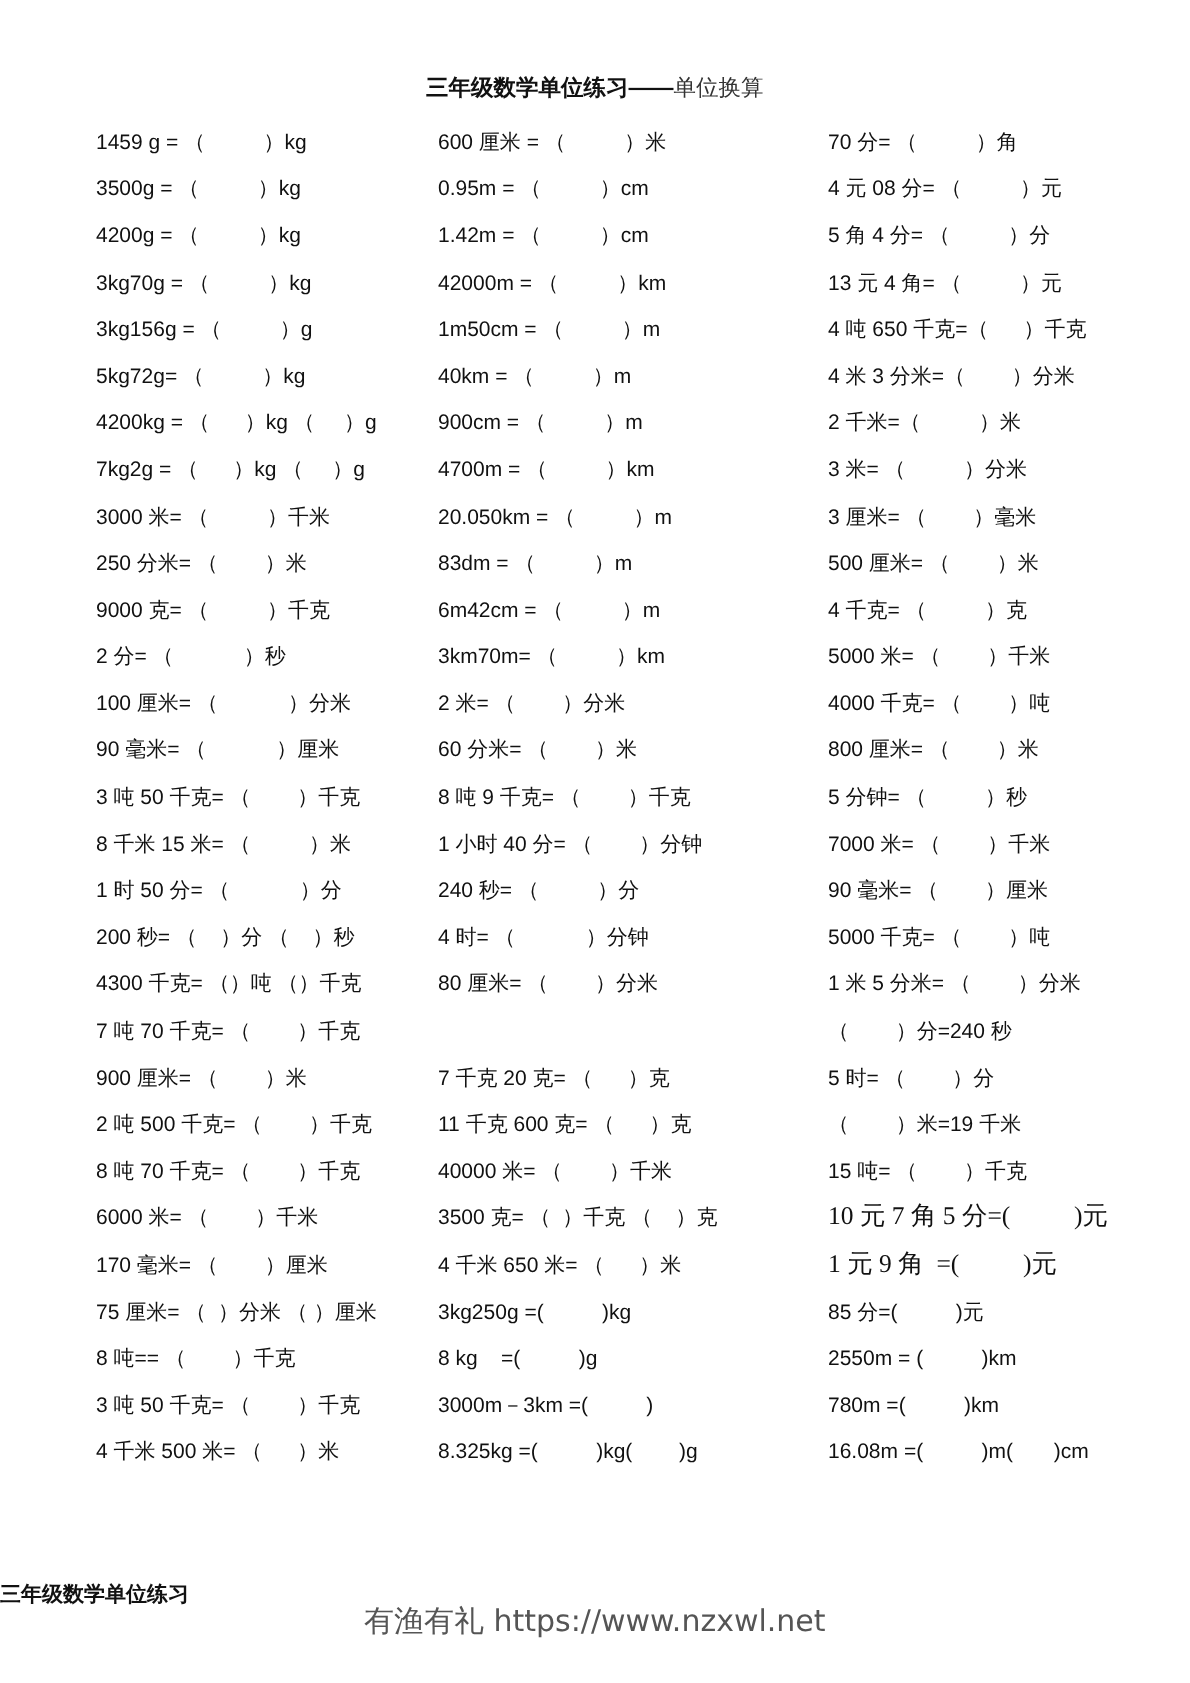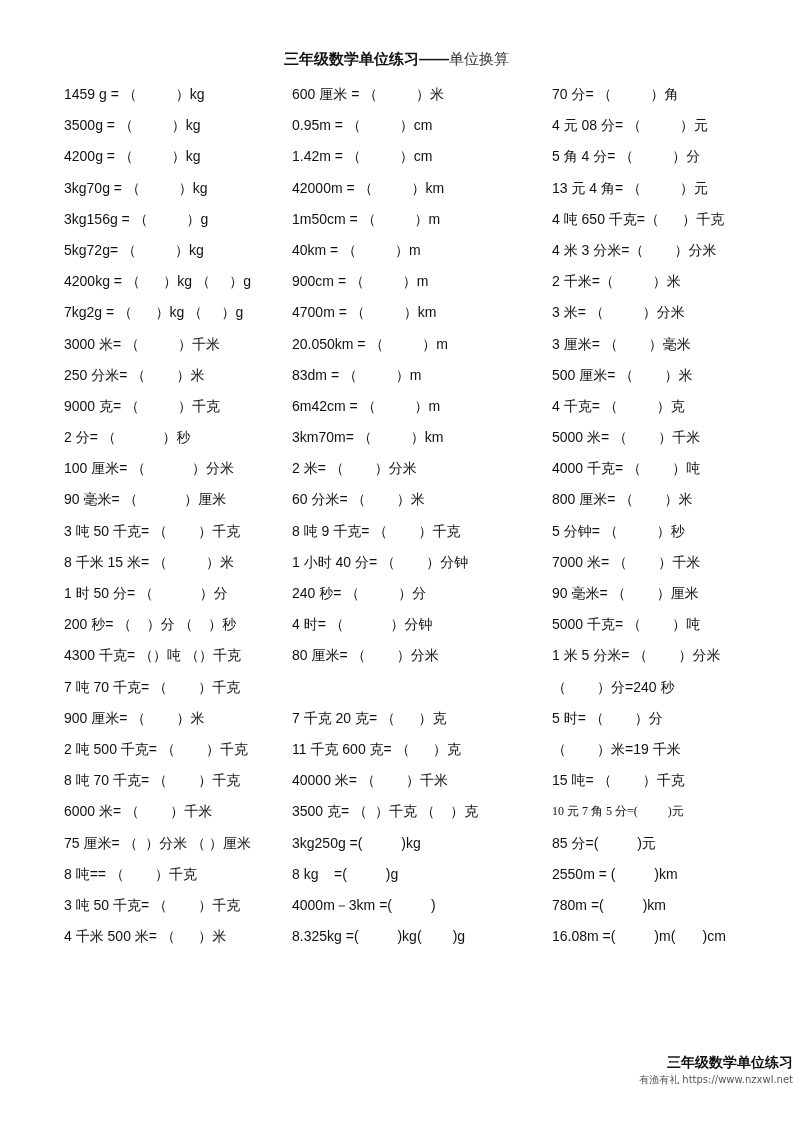--- a/index.html
+++ b/index.html
@@ -8,25 +8,25 @@
   .title { position: absolute; top: 50px; left: 0; width: 793px; text-align: center;
            font-size: 15px; line-height: 18px; }
   .title .bold { font-weight: bold; }
   .title .light { font-weight: normal; color: #333; }
   .grid { position: absolute; top: 84px; left: 64px; width: 690px; }
   .row { position: relative; height: 31.2px; }
   .cell { position: absolute; top: 0; font-size: 14px; line-height: 20px; white-space: pre; color: #111; }
   .c0 { left: 0; }
   .c1 { left: 228px; }
   .c2 { left: 456px; margin-left: 32px; }
-  .cell.serif { font-family: "Liberation Serif", "DejaVu Serif", serif; font-size: 12px; }
-  .footer-title { position: absolute; top: 1054px; left: 0; width: 793px; text-align: right;
+  .cell.serif { font-family: "Liberation Serif", "DejaVu Serif", serif; font-size: 17px; }
+  .footer-title { position: absolute; top: 1054px; left: 0; width: 793px; text-align: left;
                   font-size: 14px; font-weight: bold; line-height: 17px; color: #111; }
-  .footer-url { position: absolute; top: 1071px; left: 0; width: 793px; text-align: right;
-                font-size: 10px; line-height: 18px; color: #555; font-family: "DejaVu Sans", sans-serif; }
+  .footer-url { position: absolute; top: 1071px; left: 0; width: 793px; text-align: center;
+                font-size: 20px; line-height: 18px; color: #555; font-family: "DejaVu Sans", sans-serif; }
 </style>
 </head>
 <body>
 
 <div class="title"><span class="bold">三年级数学单位练习——</span><span class="light">单位换算</span></div>
 
 <div class="grid" id="grid">
     <div class="row">
       <div class="cell c0">1459 g = （          ）kg</div>
       <div class="cell c1">600 厘米 = （          ）米</div>
@@ -140,32 +140,37 @@
       <div class="cell c0">8 吨 70 千克= （        ）千克</div>
       <div class="cell c1">40000 米= （        ）千米</div>
       <div class="cell c2">15 吨= （        ）千克</div>
     </div>
     <div class="row">
       <div class="cell c0">6000 米= （        ）千米</div>
       <div class="cell c1">3500 克= （  ）千克 （    ）克</div>
       <div class="cell c2 serif">10 元 7 角 5 分=(          )元</div>
     </div>
     <div class="row">
+      <div class="cell c0">170 毫米= （        ）厘米</div>
+      <div class="cell c1">4 千米 650 米= （      ）米</div>
+      <div class="cell c2 serif">1 元 9 角  =(          )元</div>
+    </div>
+    <div class="row">
       <div class="cell c0">75 厘米= （  ）分米 （ ）厘米</div>
       <div class="cell c1">3kg250g =(          )kg</div>
       <div class="cell c2">85 分=(          )元</div>
     </div>
     <div class="row">
       <div class="cell c0">8 吨== （        ）千克</div>
       <div class="cell c1">8 kg    =(          )g</div>
       <div class="cell c2">2550m = (          )km</div>
     </div>
     <div class="row">
       <div class="cell c0">3 吨 50 千克= （        ）千克</div>
-      <div class="cell c1">4000m－3km =(          )</div>
+      <div class="cell c1">3000m－3km =(          )</div>
       <div class="cell c2">780m =(          )km</div>
     </div>
     <div class="row">
       <div class="cell c0">4 千米 500 米= （      ）米</div>
       <div class="cell c1">8.325kg =(          )kg(        )g</div>
       <div class="cell c2">16.08m =(          )m(       )cm</div>
     </div>
   </div>
 
 <div class="footer-title">三年级数学单位练习</div>

